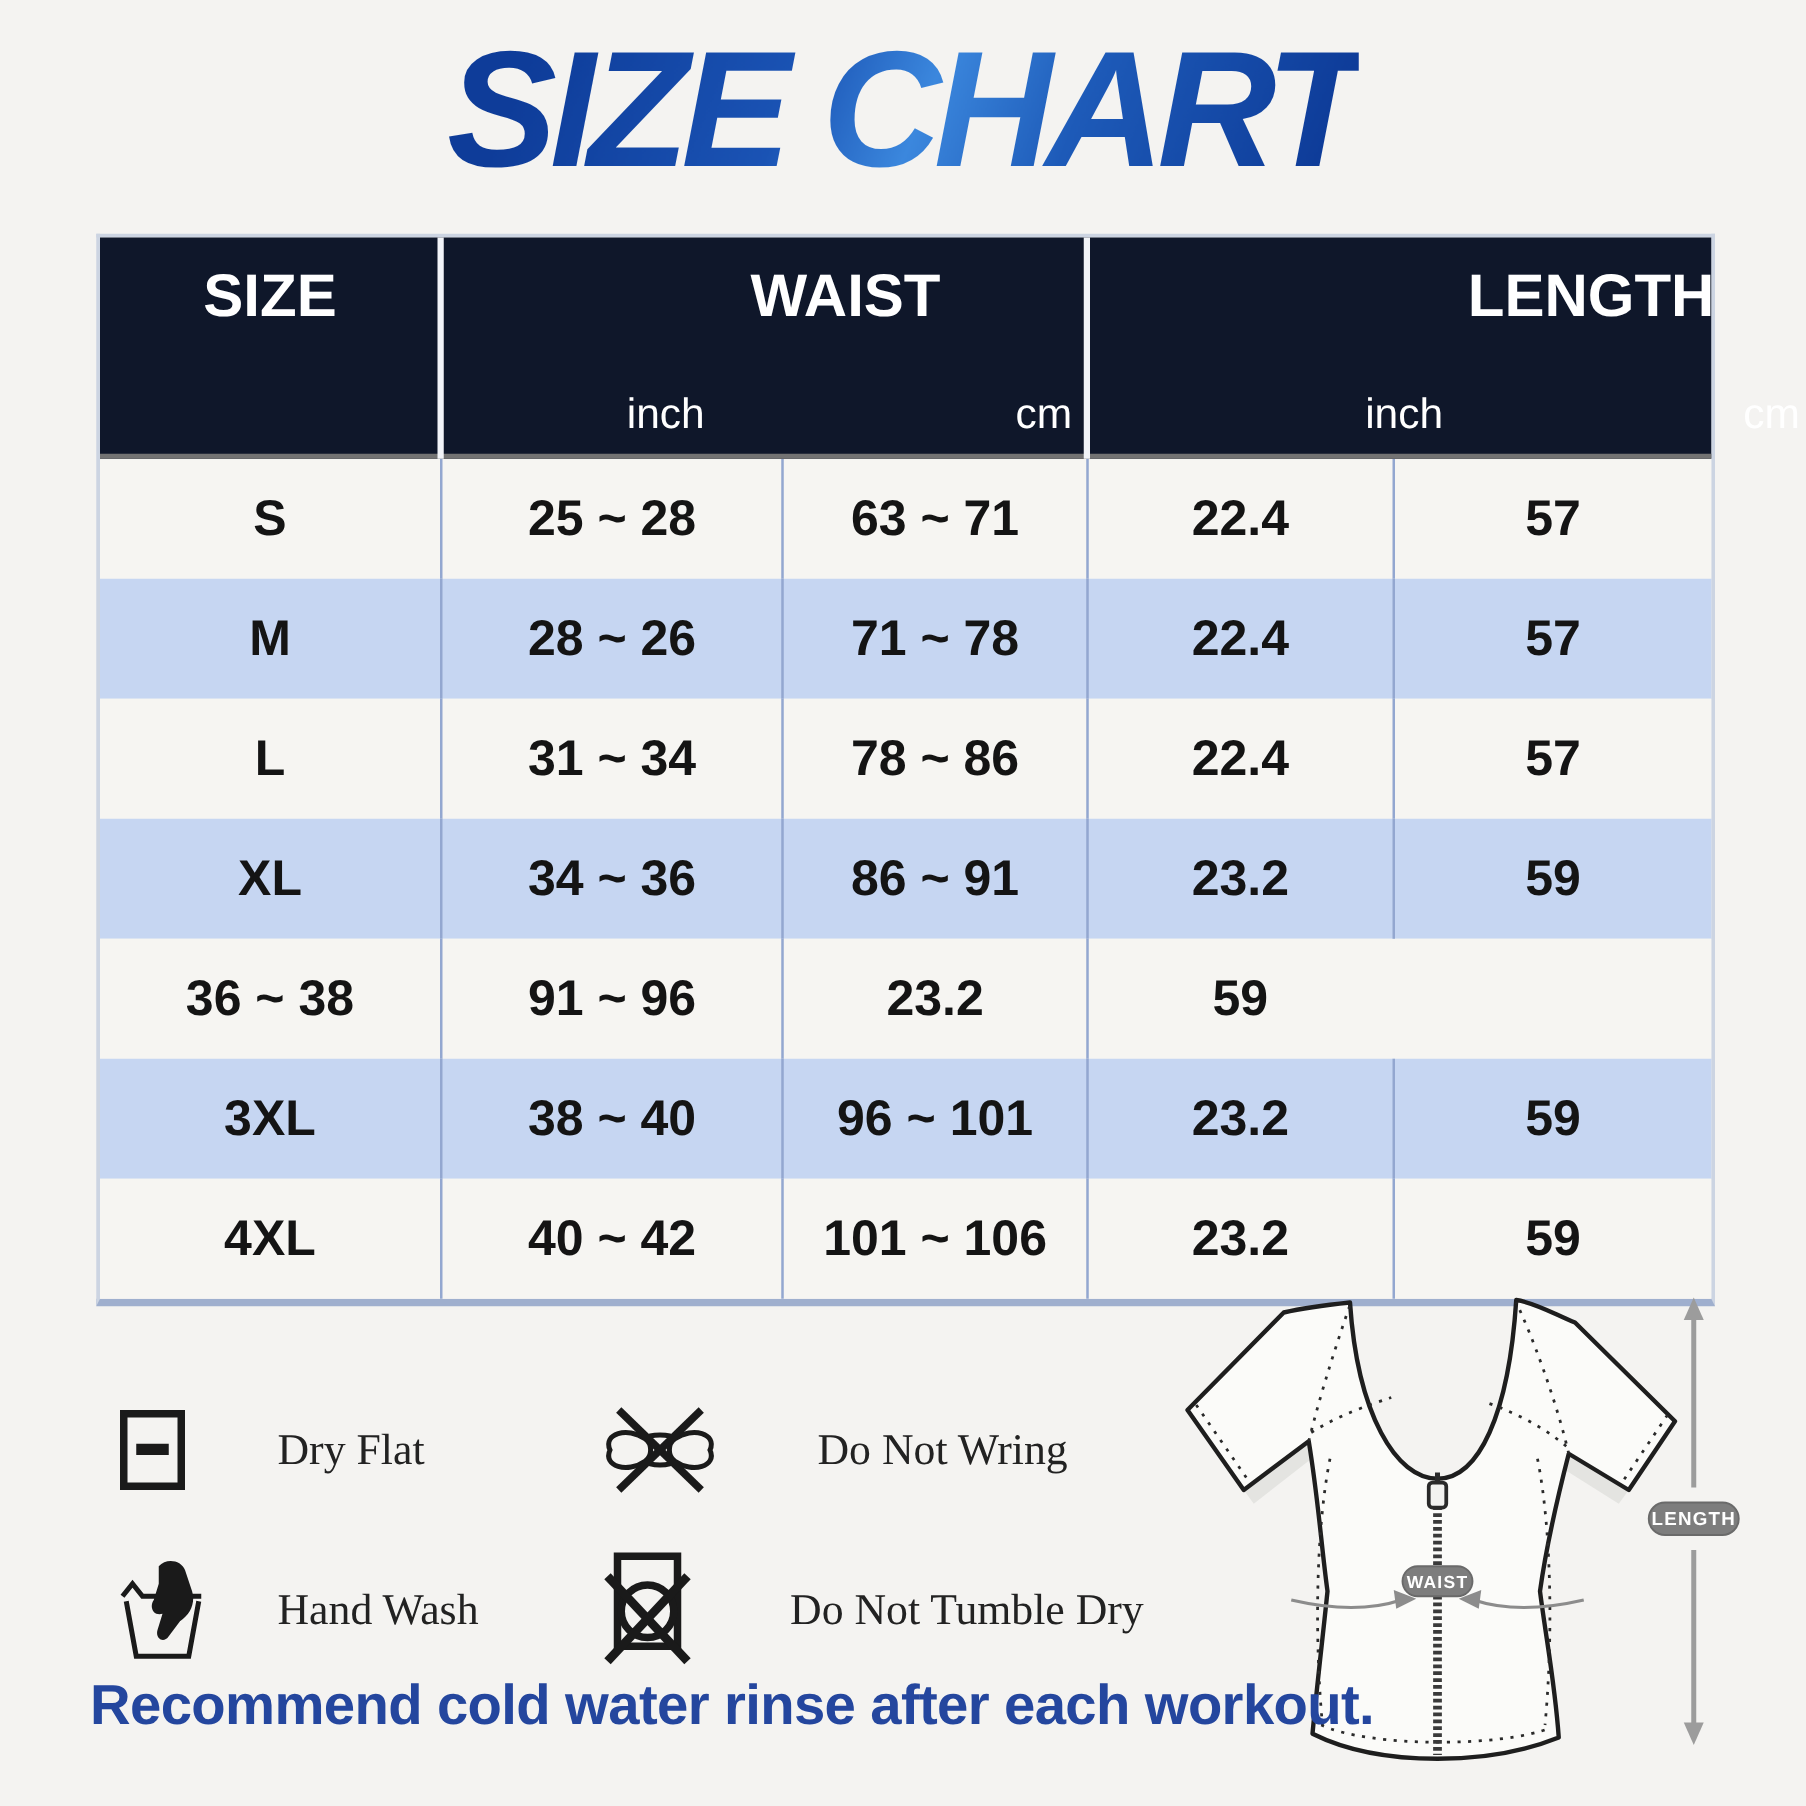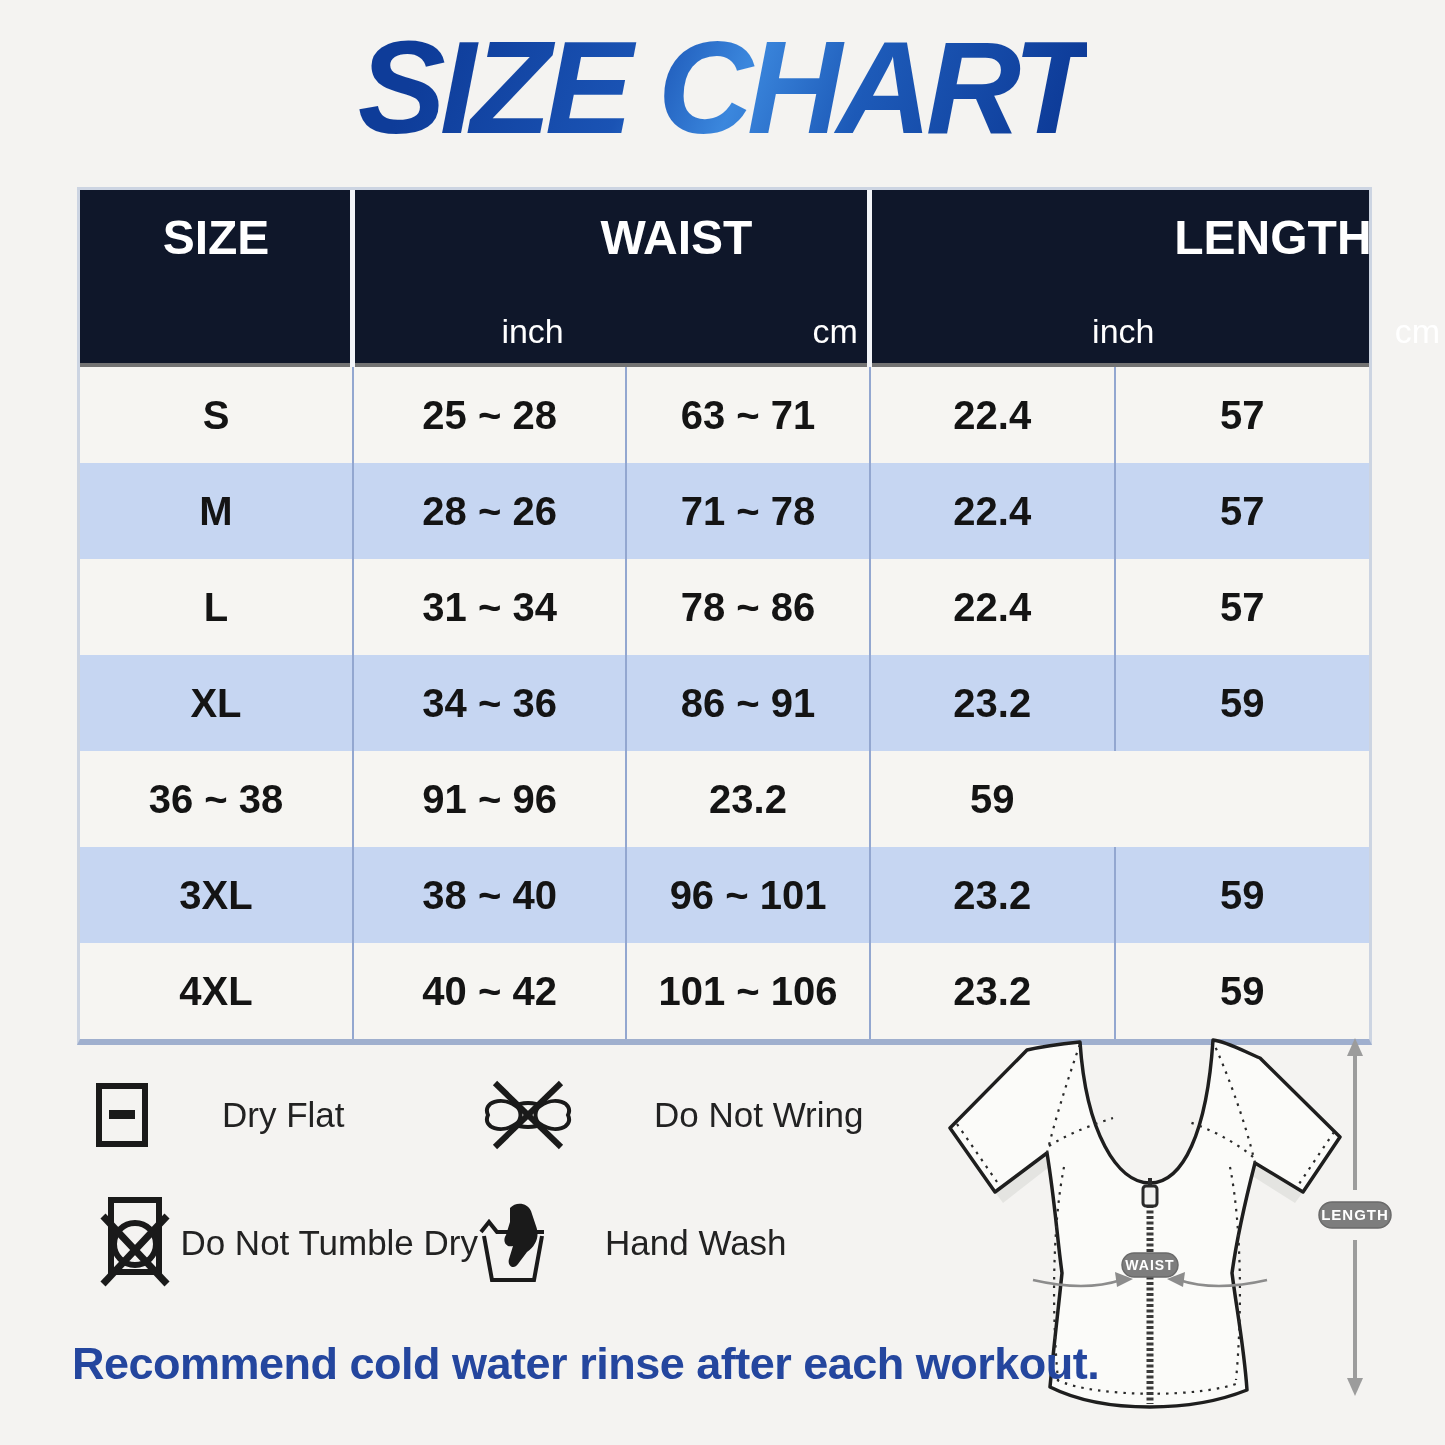--- a/index.html
+++ b/index.html
@@ -56,22 +56,22 @@
   .trow:nth-child(even){ background:#c6d6f2; }
   .cell{
     display:flex; align-items:center; justify-content:center;
     font-size:40px; font-weight:bold; color:#141414;
     border-left:2px solid #93a7d0;
   }
   .cell:first-child{ border-left:none; }
 
   
   .care{
-    position:absolute; left:95px; top:1051px;
-    display:grid; grid-template-columns:383px 437px; grid-auto-rows:128px;
+    position:absolute; left:95px; top:1096px;
+    display:grid; grid-template-columns:383px 437px; grid-auto-rows:128px;font-family:Liberation Serif, serif;
   }
   .care-item{ display:flex; align-items:center; }
   .ibox{ width:127px; display:flex; align-items:center; }
   .ibox.wide{ width:176px; }
   .care-label{ font-size:35px; color:#222222; font-weight:400; white-space:nowrap; }
   .care svg{ display:block; }
 
   
   .diagram{ position:absolute; left:945px; top:1012px; }
 
@@ -175,40 +175,40 @@
           <path d="M90 35 C96 22 76 16 62 26 C56 30 56 40 62 44 C76 54 96 48 90 35 Z" fill="none" stroke="#1a1a1a" stroke-width="4"></path>
           <path d="M38 26 C42 22 58 22 62 26 M38 44 C42 48 58 48 62 44" fill="none" stroke="#1a1a1a" stroke-width="4"></path>
           <line x1="17" y1="3" x2="83" y2="67" stroke="#1a1a1a" stroke-width="6"></line>
           <line x1="83" y1="3" x2="17" y2="67" stroke="#1a1a1a" stroke-width="6"></line>
         </svg>
       </div>
       <span class="care-label">Do Not Wring</span>
     </div>
 
     <div class="care-item">
+      <div class="ibox">
+        <svg width="70" height="82" viewBox="0 0 70 82">
+          <path d="M3 30 L11 20 L19 30 L66 30" fill="none" stroke="#1a1a1a" stroke-width="4"></path>
+          <path d="M6 34 L14 78 L56 78 L64 34" fill="none" stroke="#1a1a1a" stroke-width="4"></path>
+          <path d="M32 6 C38 -1 50 1 53 9 L58 24 C62 34 58 44 49 50 L40 62 C36 68 29 64 31 57 L35 44 C28 46 24 39 28 33 L32 20 Z" fill="#1a1a1a"></path>
+        </svg>
+      </div>
+      <span class="care-label">Hand Wash</span>
+    </div>
+
+    <div class="care-item">
       <div class="ibox wide">
         <svg width="80" height="98" viewBox="0 0 80 98">
           <rect x="16" y="6" width="48" height="72" fill="none" stroke="#1a1a1a" stroke-width="6"></rect>
           <circle cx="40" cy="50" r="21" fill="none" stroke="#1a1a1a" stroke-width="6"></circle>
           <line x1="8" y1="22" x2="72" y2="90" stroke="#1a1a1a" stroke-width="7"></line>
           <line x1="72" y1="22" x2="8" y2="90" stroke="#1a1a1a" stroke-width="7"></line>
         </svg>
       </div>
       <span class="care-label">Do Not Tumble Dry</span>
-    </div>
-
-    <div class="care-item">
-      <div class="ibox">
-        <svg width="70" height="82" viewBox="0 0 70 82">
-          <path d="M3 30 L11 20 L19 30 L66 30" fill="none" stroke="#1a1a1a" stroke-width="4"></path>
-          <path d="M6 34 L14 78 L56 78 L64 34" fill="none" stroke="#1a1a1a" stroke-width="4"></path>
-          <path d="M32 6 C38 -1 50 1 53 9 L58 24 C62 34 58 44 49 50 L40 62 C36 68 29 64 31 57 L35 44 C28 46 24 39 28 33 L32 20 Z" fill="#1a1a1a"></path>
-        </svg>
-      </div>
-      <span class="care-label">Hand Wash</span>
     </div>
   </div>
 
   <div class="diagram">
     <svg width="500" height="433" viewBox="0 0 500 433">
 
       <polygon points="102,141 50,180 58,191 108,152" fill="#e4e4e1"></polygon>
       <polygon points="310,151 358,180 350,191 304,162" fill="#e4e4e1"></polygon>
 
       <path d="M135 30 C116 32 95 35 82 38 L5 116 L50 180 L102 141

